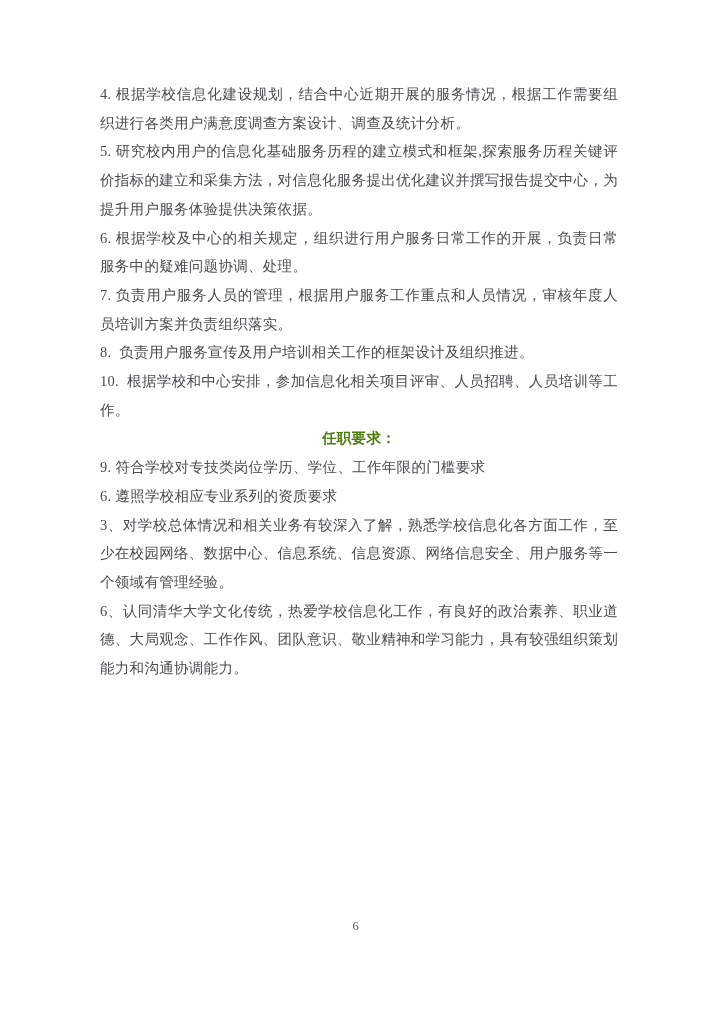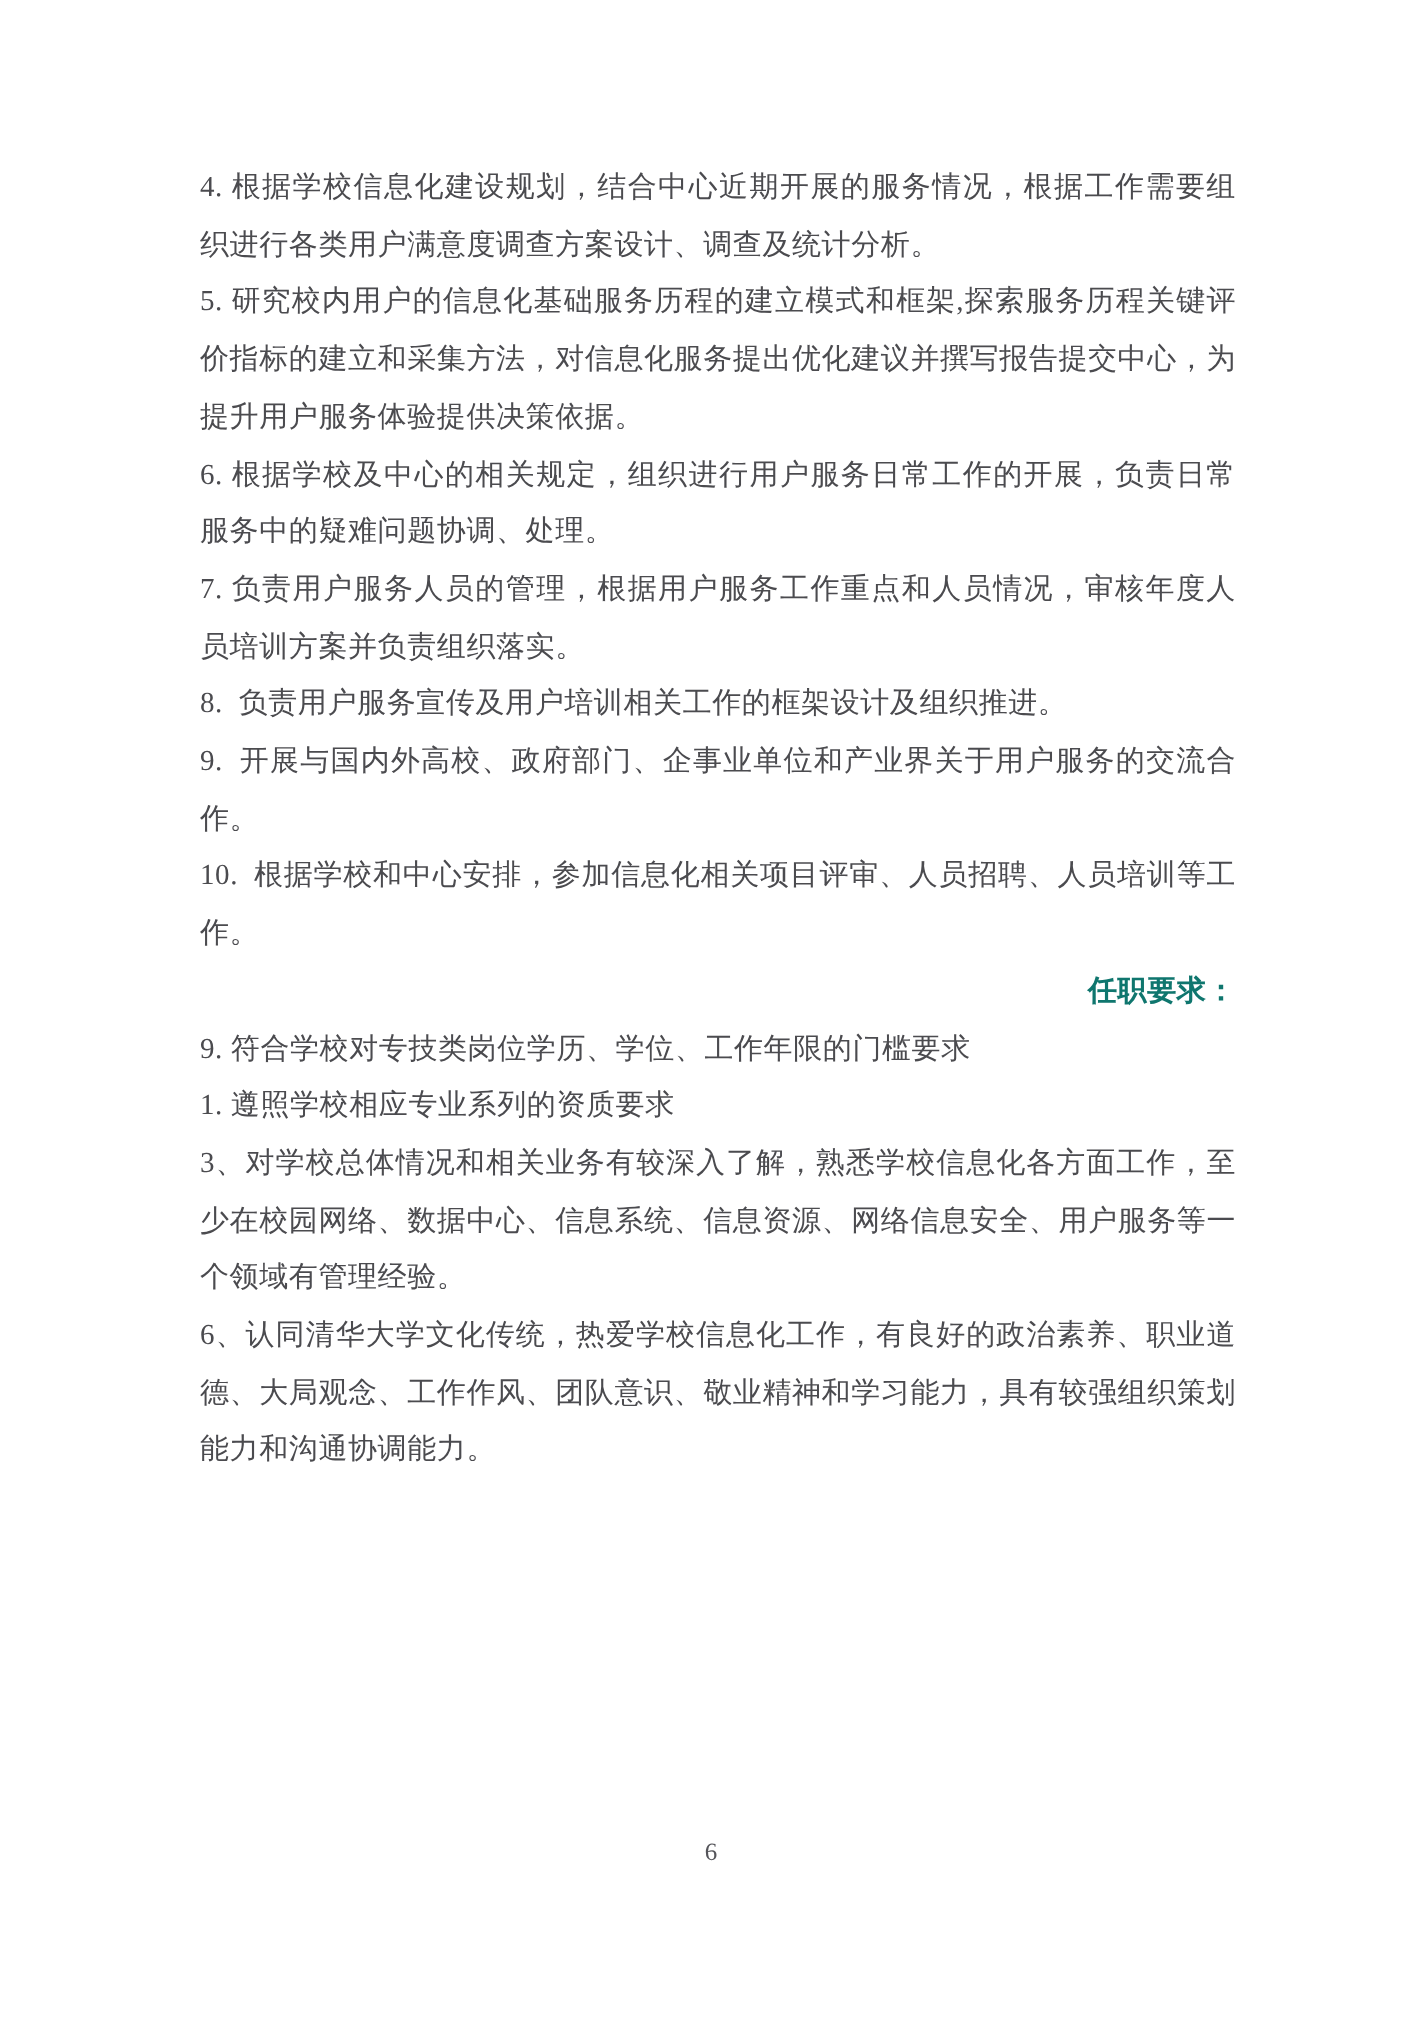--- a/index.html
+++ b/index.html
@@ -27,22 +27,22 @@
     font-size: 14.5px;
     line-height: 28.7px;
     color: #4b4b4f;
     text-align: justify;
     white-space: pre-wrap;
     letter-spacing: 0.3px;
     word-break: normal;
   }
   .content p.heading {
     font-weight: bold;
-    color: #0f766e;
-    text-align: right;
+    color: #4d7c0f;
+    text-align: center;
   }
   .page-number {
     position: absolute;
     left: 0;
     top: 916px;
     width: 100%;
     text-align: center;
     font-size: 12.5px;
     line-height: 20px;
     color: #55555a;
@@ -51,22 +51,21 @@
 </head>
 <body>
 
 <div class="page">
   <div class="content">
     <p>4. 根据学校信息化建设规划，结合中心近期开展的服务情况，根据工作需要组织进行各类用户满意度调查方案设计、调查及统计分析。</p>
     <p>5. 研究校内用户的信息化基础服务历程的建立模式和框架,探索服务历程关键评价指标的建立和采集方法，对信息化服务提出优化建议并撰写报告提交中心，为提升用户服务体验提供决策依据。</p>
     <p>6. 根据学校及中心的相关规定，组织进行用户服务日常工作的开展，负责日常服务中的疑难问题协调、处理。</p>
     <p>7. 负责用户服务人员的管理，根据用户服务工作重点和人员情况，审核年度人员培训方案并负责组织落实。</p>
     <p>8.  负责用户服务宣传及用户培训相关工作的框架设计及组织推进。</p>
-    <p>9.  开展与国内外高校、政府部门、企事业单位和产业界关于用户服务的交流合作。</p>
     <p>10.  根据学校和中心安排，参加信息化相关项目评审、人员招聘、人员培训等工作。</p>
     <p class="heading">任职要求：</p>
     <p>9. 符合学校对专技类岗位学历、学位、工作年限的门槛要求</p>
-    <p>1. 遵照学校相应专业系列的资质要求</p>
+    <p>6. 遵照学校相应专业系列的资质要求</p>
     <p>3、对学校总体情况和相关业务有较深入了解，熟悉学校信息化各方面工作，至少在校园网络、数据中心、信息系统、信息资源、网络信息安全、用户服务等一个领域有管理经验。</p>
     <p>6、认同清华大学文化传统，热爱学校信息化工作，有良好的政治素养、职业道德、大局观念、工作作风、团队意识、敬业精神和学习能力，具有较强组织策划能力和沟通协调能力。</p>
   </div>
   <div class="page-number">6</div>
 </div>
 
 </body></html>

